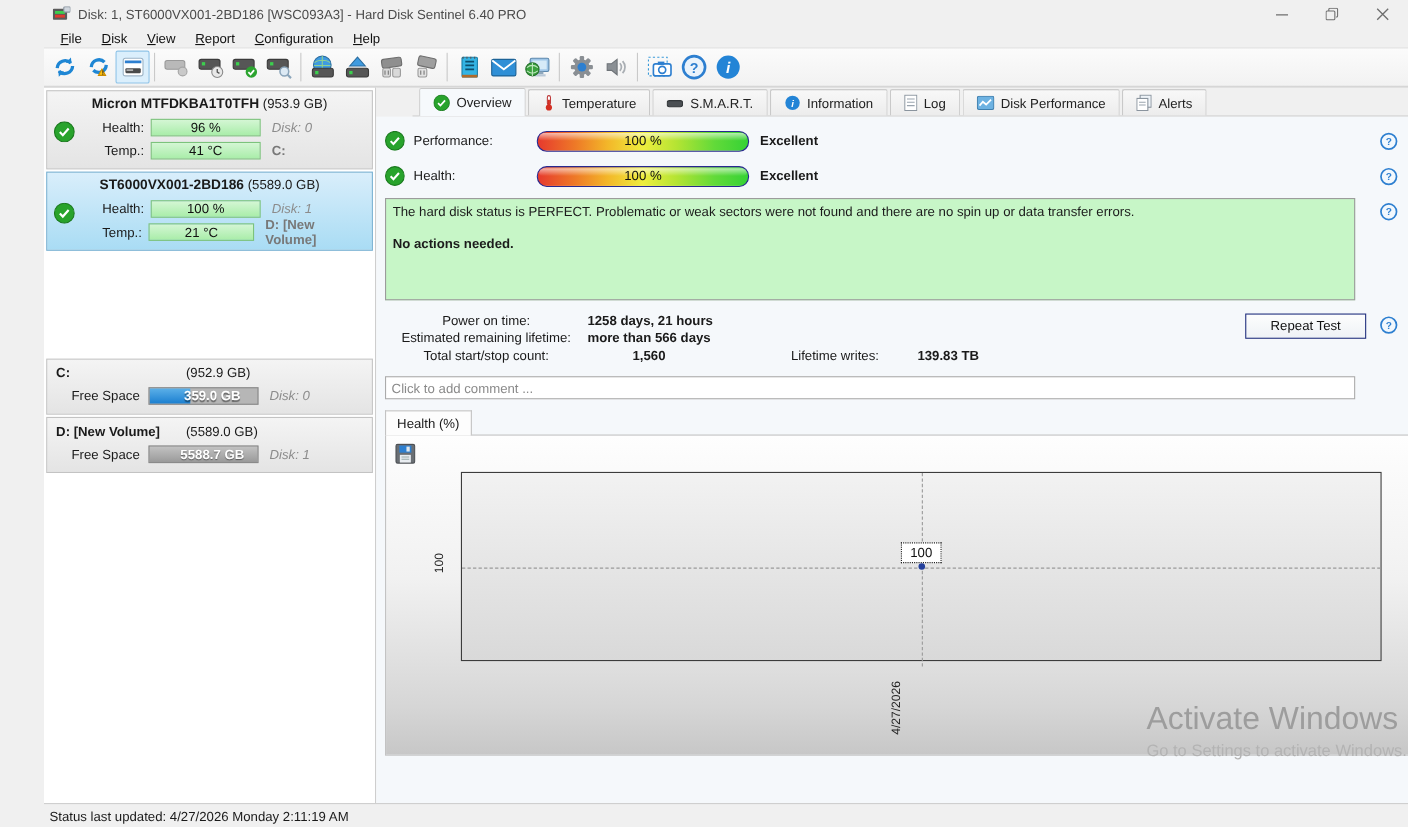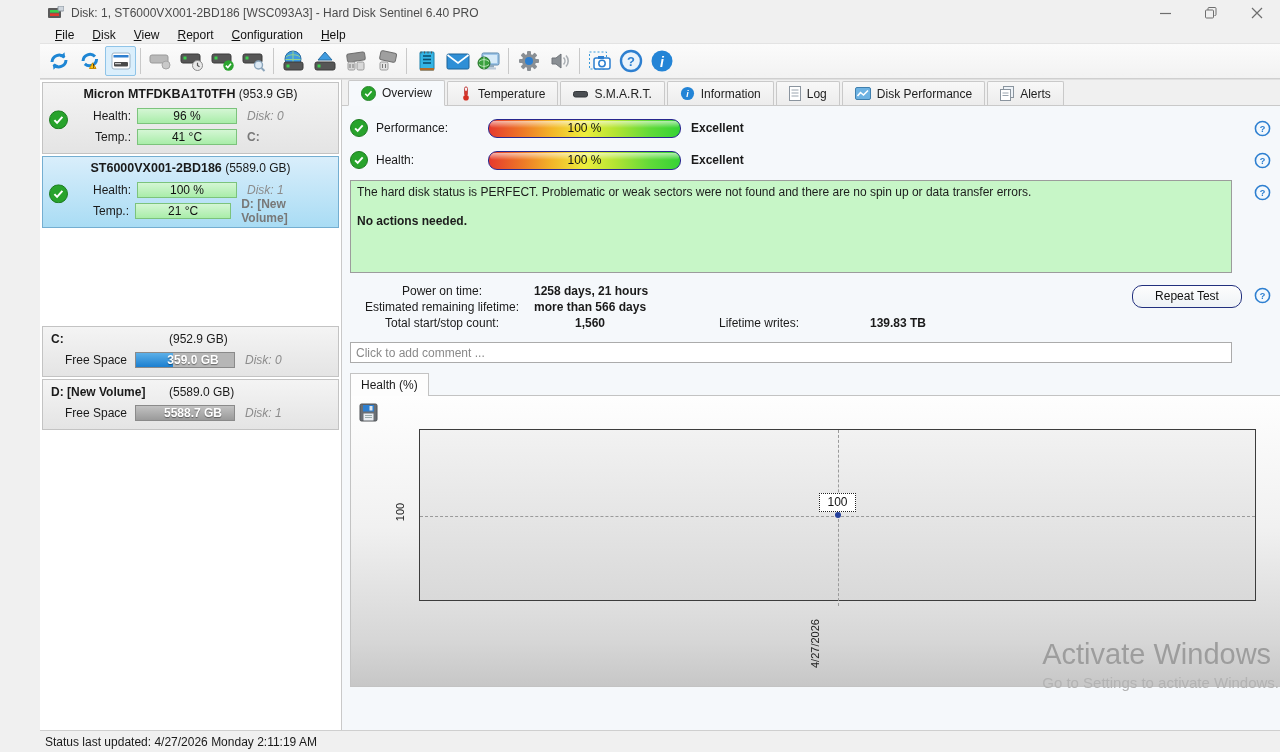--- a/index.html
+++ b/index.html
@@ -53,21 +53,21 @@
   .free-lbl { width:86px; padding-left:16px; }
   .space-bar { width:100px; height:16px; border:1px solid #8a8a8a; background:#b6b6b6; position:relative; overflow:hidden; }
   .space-bar .fill { position:absolute; left:0; top:0; bottom:0; }
   .fill.blue { background:linear-gradient(#5cb0e8,#1b7fd0); }
   .fill.gray { background:linear-gradient(#c2c2c2,#9a9a9a); }
   .space-bar .txt { position:relative; display:block; text-align:center; line-height:14px; color:#fff; font-weight:bold;
     text-shadow:0 1px 1px rgba(0,0,0,.45); font-size:12px;margin-left:16px; }
 
   
   .main { flex:1 1 auto; display:flex; flex-direction:column; min-width:0; background:#f0f0f0; border-top:1px solid #e0e0e0;}
-  .tabstrip { height:26px; display:flex; align-items:flex-end; padding-left:6px; border-bottom:1px solid #c9c9c9; flex:0 0 auto; }
+  .tabstrip { height:26px; display:flex; align-items:flex-end; padding-left:6px; border-bottom:1px solid #c9c9c9; flex:0 0 auto;margin-left:33px; }
   .tab { display:flex; align-items:center; gap:6px; height:24px; padding:0 12px; border:1px solid #c9c9c9;
     border-bottom:none; background:linear-gradient(#f8f8f8,#ececec); margin-right:2px; border-radius:2px 2px 0 0; color:#222; }
   .tab.active { background:#f6f9fc; height:26px; margin-bottom:-1px; border-bottom:1px solid #f6f9fc; }
   .content { flex:1 1 auto; position:relative; background:#f5f8fb; padding:10px 0 0 8px; min-height:0; }
 
   .metric-row { display:flex; align-items:center; height:24px; margin-bottom:8px; }
   .metric-row .mlbl { width:112px; margin-left:8px; }
   .grad-bar { width:193px; height:19px; border:1px solid #28288f; border-radius:9px; position:relative; overflow:hidden;
     background:linear-gradient(to right,#e63a2e 0%,#ee7a27 18%,#f3b629 33%,#eeee3e 50%,#b4e433 66%,#62da39 84%,#35d235 100%); }
   .grad-bar:after { content:""; position:absolute; left:1px; right:1px; top:1px; height:45%;
@@ -78,23 +78,23 @@
   .help-icon { position:absolute; right:9px; width:17px; height:17px; }
   .status-box { margin-top:1px; width:calc(100% - 48px); height:93px; background:#c7f6c7; border:1px solid #9c9c9c;
     padding:4px 6px; color:#1c1c1c; }
   .status-box .line2 { font-weight:bold; margin-top:15px; }
 
   .stats { position:relative; margin-top:10px; height:50px; }
   .stats-row { display:flex; height:16px; line-height:16px;text-align:center; }
   .st-l1 { width:184px; }
   .st-v1 { width:112px; font-weight:bold; white-space:nowrap; }
   .st-l2 { width:150px; margin-left:38px; }
-  .st-v2 { font-weight:bold;margin-left:36px; }
+  .st-v2 { font-weight:bold; }
   .repeat-btn { position:absolute; right:38px; top:2px; width:110px; height:23px; background:linear-gradient(#fdfdfd,#eef2f6);
-    border:1px solid #22307e; border-radius:10px; text-align:center; line-height:21px; color:#111; }
+    border:1px solid #22307e; border-radius:0; text-align:center; line-height:21px; color:#111; }
 
   .comment-input { display:block; margin-top:9px; width:calc(100% - 48px); height:21px; border:1px solid #ababab;
     background:#fff; padding:2px 5px; font-family:inherit; font-size:12px; color:#333; }
   .comment-input::placeholder { color:#8a8a8a; opacity:1; }
 
   .chart-tab { display:inline-flex; align-items:center; margin-top:10px; height:23px; padding:0 10px;
     background:#fdfdfd; border:1px solid #c3c3c3; border-bottom:none; position:relative; z-index:2; }
   .chart-panel { position:relative; width:946px; height:292px; margin-top:-1px; border:1px solid #c3c3c3;
     background:linear-gradient(#fefefe 0%,#f1f1f1 45%,#d6d6d6 85%,#c7c7c7 100%); }
   .save-btn { position:absolute; left:8px; top:7px; width:19px; height:19px; }

